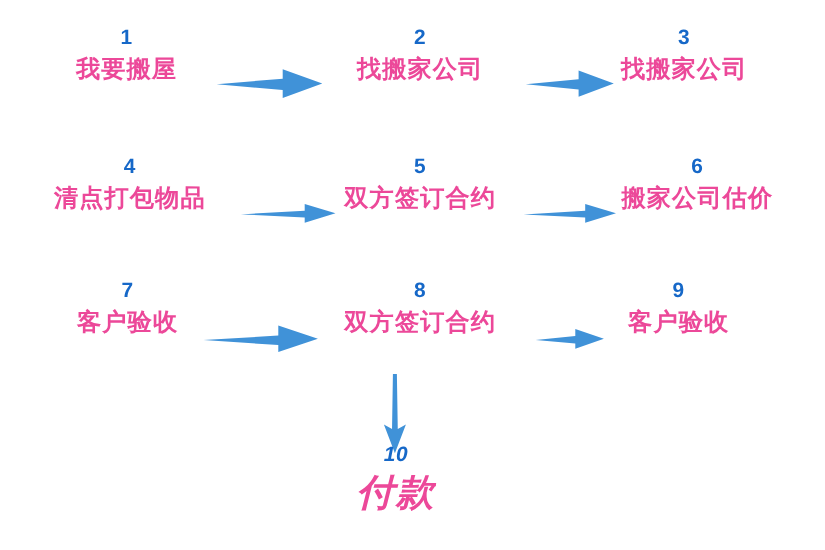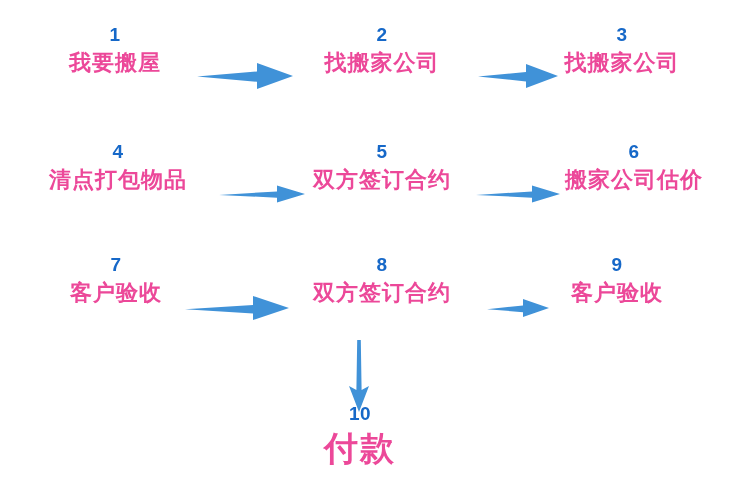--- a/index.html
+++ b/index.html
@@ -149,18 +149,18 @@
     <div class="step-number">9</div>
     <div class="step-label">客户验收</div>
   </div>
 
   <div class="arrow" style="left:359px; top:376px;">
     <svg width="20" height="72" viewBox="0 0 20 72">
       <path d="M8.2 0 L11.8 0 L12.6 50 L20 46 L10 72 L0 46 L7.4 50 Z" fill="#4092d8"></path>
     </svg>
   </div>
 
-  <div class="step emphasis" style="left:360px; top:403px;">
+  <div class="step emphasis" style="left:360px; top:403px;font-style:italic;">
     <div class="step-number">10</div>
     <div class="step-label">付款</div>
   </div>
 
 </div>
 
 </body></html>

